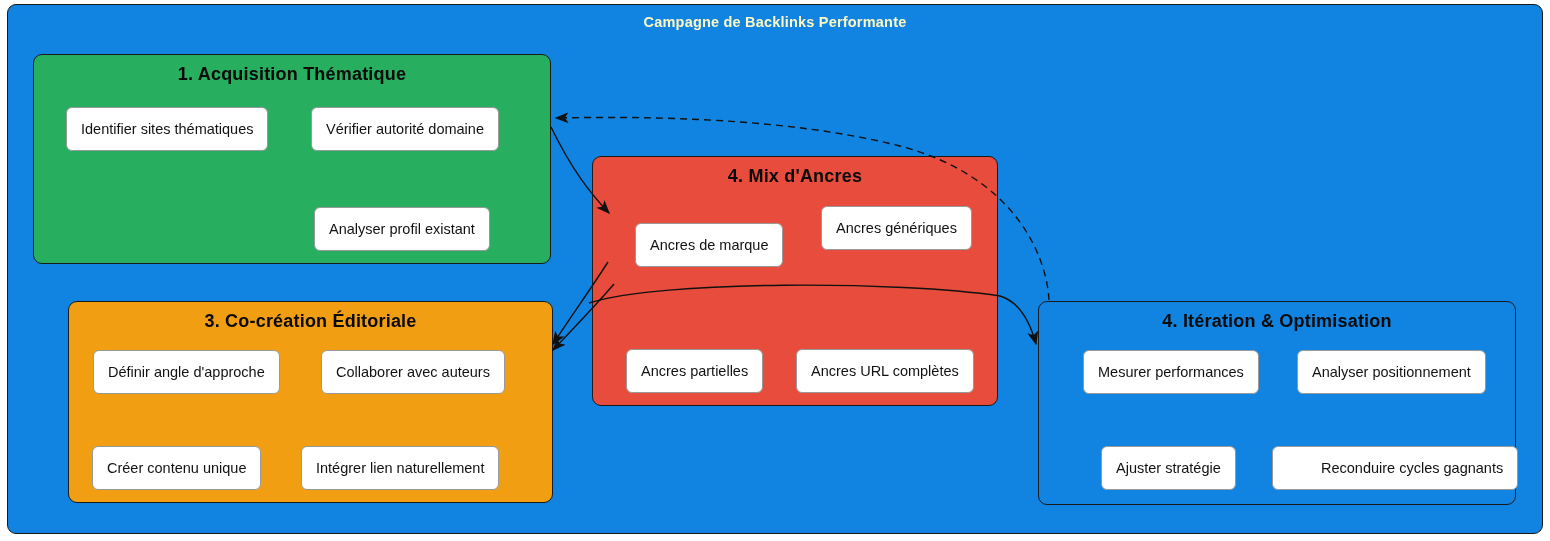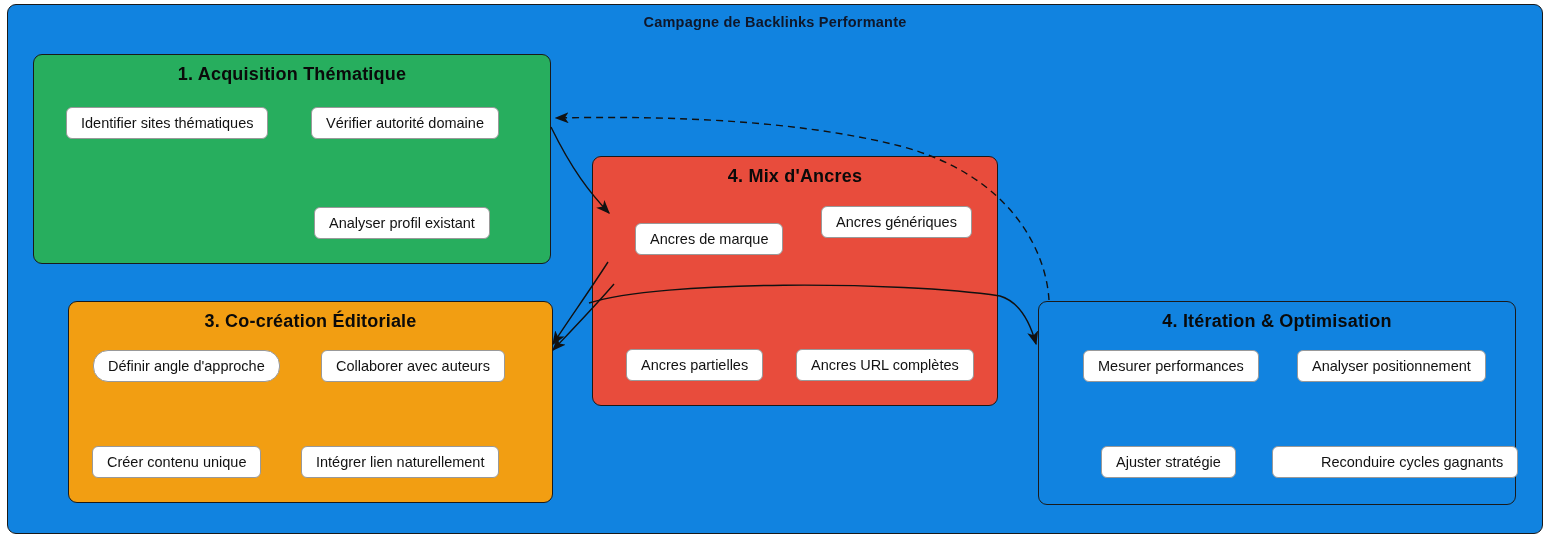--- a/index.html
+++ b/index.html
@@ -28,21 +28,21 @@
     box-sizing: border-box;
   }
   #root-title {
     position: absolute;
     left: 0;
     top: 9px;
     width: 100%;
     text-align: center;
     font-size: 14.5px;
     font-weight: bold;
-    color: #0f172a;
+    color: #fef9c3;
     letter-spacing: 0.2px;
   }
   .cluster {
     position: absolute;
     box-sizing: border-box;
     border: 1.2px solid #1a1a1a;
     border-radius: 9px;
   }
   .cluster-title {
     position: absolute;
@@ -55,21 +55,21 @@
     color: #0a0a0a;
     letter-spacing: 0.2px;
     pointer-events: none;
   }
   .node {
     position: absolute;
     box-sizing: border-box;
     background: #ffffff;
     border: 1px solid #999999;
     border-radius: 6px;
-    height: 32px;
+    height: 44px;
     display: flex;
     align-items: center;
     justify-content: center;
     padding: 0 14px;
     font-size: 14.5px;
     color: #121212;
     white-space: nowrap;
   }
   #cluster-1 { left: 33px;   top: 54px;  width: 518px; height: 210px; background: #27AE5E; }
   #cluster-2 { left: 592px;  top: 156px; width: 406px; height: 250px; background: #E84C3C; }
@@ -102,21 +102,21 @@
   <div class="cluster" id="cluster-2">
     <div class="cluster-title">4. Mix d'Ancres</div>
     <div class="node" style="left:42px; top:66px;">Ancres de marque</div>
     <div class="node" style="left:228px; top:49px;">Ancres génériques</div>
     <div class="node" style="left:33px; top:192px;">Ancres partielles</div>
     <div class="node" style="left:203px; top:192px;">Ancres URL complètes</div>
   </div>
 
   <div class="cluster" id="cluster-3">
     <div class="cluster-title">3. Co-création Éditoriale</div>
-    <div class="node" style="left:24px; top:48px;border-radius:15px;">Définir angle d'approche</div>
+    <div class="node" style="left:24px; top:48px;">Définir angle d'approche</div>
     <div class="node" style="left:252px; top:48px;">Collaborer avec auteurs</div>
     <div class="node" style="left:23px; top:144px;">Créer contenu unique</div>
     <div class="node" style="left:232px; top:144px;">Intégrer lien naturellement</div>
   </div>
 
   <div class="cluster" id="cluster-4">
     <div class="cluster-title">4. Itération &amp; Optimisation</div>
     <div class="node" style="left:44px; top:48px;">Mesurer performances</div>
     <div class="node" style="left:258px; top:48px;">Analyser positionnement</div>
     <div class="node" style="left:62px; top:144px;">Ajuster stratégie</div>

